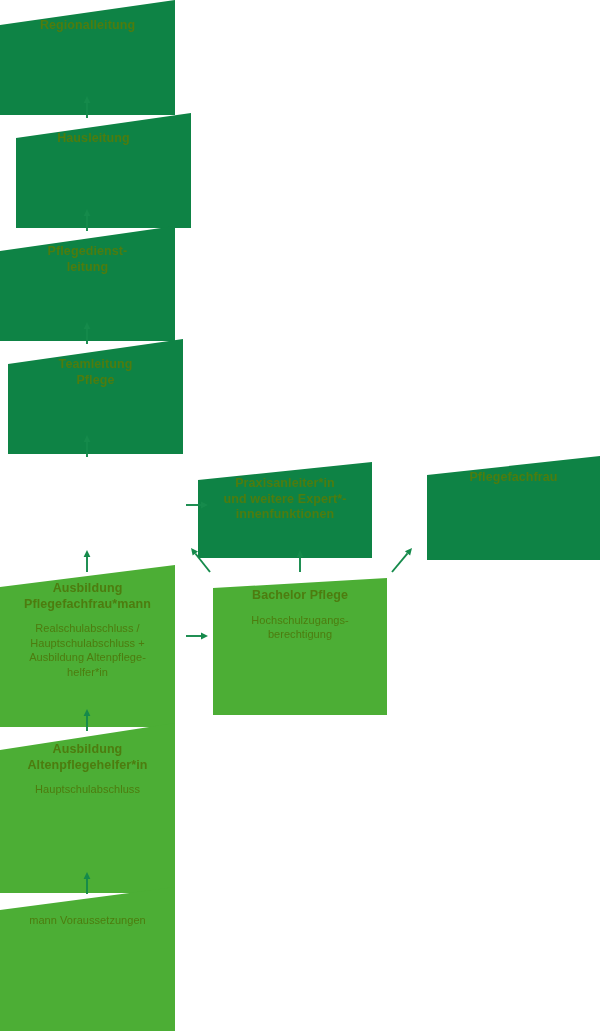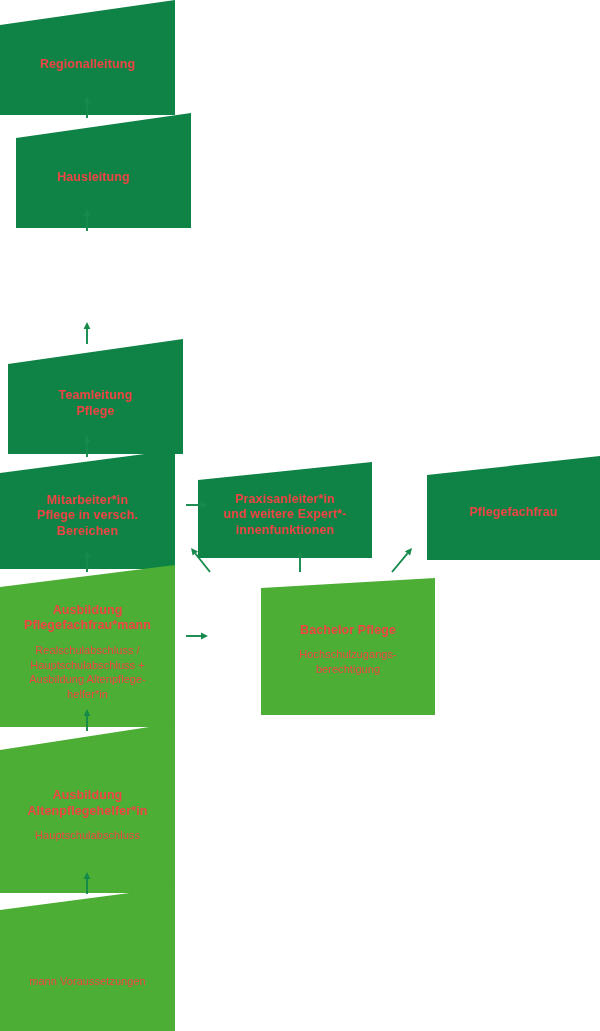--- a/index.html
+++ b/index.html
@@ -17,23 +17,22 @@
     height: 1031px;
     overflow: hidden;
     background: #ffffff;
   }
   .node {
     position: absolute;
     box-sizing: border-box;
     display: flex;
     flex-direction: column;
     align-items: center;
-    justify-content: center;
     text-align: center;
-    color: #ef4444;
+    color: #4d7c0f;
     padding: 4px 8px;
   }
   .node .title {
     font-weight: bold;
     font-size: 12.5px;
     line-height: 1.25;
     letter-spacing: 0.1px;
   }
   .node .sub {
     font-weight: normal;
@@ -124,34 +123,34 @@
       </div>
     </div>
     <div class="node" style="left: 0px; top: 113px; width: 155px; height: 115px; margin-left: 16px;">
       <svg class="shape" width="175" height="115" viewBox="0 0 175 115" preserveAspectRatio="none">
         <polygon points="0,25 175,0 175,115 0,115" fill="#0E8345"></polygon>
       </svg>
       <div class="label-wrap" style="padding-top: 14px;">
         <div class="title">Hausleitung</div>
       </div>
     </div>
+    <div class="node" style="left: 0px; top: 226px; width: 175px; height: 115px;">
+      <svg class="shape" width="175" height="115" viewBox="0 0 175 115" preserveAspectRatio="none">
+        <polygon points="0,25 175,0 175,115 0,115" fill="#0E8345"></polygon>
+      </svg>
+      <div class="label-wrap" style="padding-top: 14px;">
+        <div class="title">Pflegedienst-<br>leitung</div>
+      </div>
+    </div>
     <div class="node" style="left: 8px; top: 339px; width: 175px; height: 115px;">
       <svg class="shape" width="175" height="115" viewBox="0 0 175 115" preserveAspectRatio="none">
         <polygon points="0,25 175,0 175,115 0,115" fill="#0E8345"></polygon>
       </svg>
       <div class="label-wrap" style="padding-top: 14px;">
         <div class="title">Teamleitung<br>Pflege</div>
-      </div>
-    </div>
-    <div class="node" style="left: 0px; top: 450px; width: 175px; height: 119px;">
-      <svg class="shape" width="175" height="119" viewBox="0 0 175 119" preserveAspectRatio="none">
-        <polygon points="0,23 175,0 175,119 0,119" fill="#0E8345"></polygon>
-      </svg>
-      <div class="label-wrap" style="padding-top: 13px;">
-        <div class="title">Mitarbeiter*in<br>Pflege in versch.<br>Bereichen</div>
       </div>
     </div>
     <div class="node" style="left: 198px; top: 462px; width: 174px; height: 96px;">
       <svg class="shape" width="174" height="96" viewBox="0 0 174 96" preserveAspectRatio="none">
         <polygon points="0,18 174,0 174,96 0,96" fill="#0E8345"></polygon>
       </svg>
       <div class="label-wrap" style="padding-top: 10px;">
         <div class="title">Praxisanleiter*in<br>und weitere Expert*-<br>innenfunktionen</div>
       </div>
     </div>
@@ -165,21 +164,21 @@
     </div>
     <div class="node" style="left: 0px; top: 565px; width: 175px; height: 162px;">
       <svg class="shape" width="175" height="162" viewBox="0 0 175 162" preserveAspectRatio="none">
         <polygon points="0,22 175,0 175,162 0,162" fill="#4CAE35"></polygon>
       </svg>
       <div class="label-wrap" style="padding-top: 12px;">
         <div class="title">Ausbildung<br>Pflegefachfrau*mann</div>
         <div class="sub">Realschulabschluss /<br>Hauptschulabschluss +<br>Ausbildung Altenpflege-<br>helfer*in</div>
       </div>
     </div>
-    <div class="node" style="left: 213px; top: 578px; width: 174px; height: 137px; margin-left: 48px;">
+    <div class="node" style="left: 213px; top: 578px; width: 174px; height: 137px;">
       <svg class="shape" width="174" height="137" viewBox="0 0 174 137" preserveAspectRatio="none">
         <polygon points="0,10 174,0 174,137 0,137" fill="#4CAE35"></polygon>
       </svg>
       <div class="label-wrap" style="padding-top: 6px;">
         <div class="title">Bachelor Pflege</div>
         <div class="sub">Hochschulzugangs-<br>berechtigung</div>
       </div>
     </div>
     <div class="node" style="left: 0px; top: 723px; width: 175px; height: 170px;">
       <svg class="shape" width="175" height="170" viewBox="0 0 175 170" preserveAspectRatio="none">

